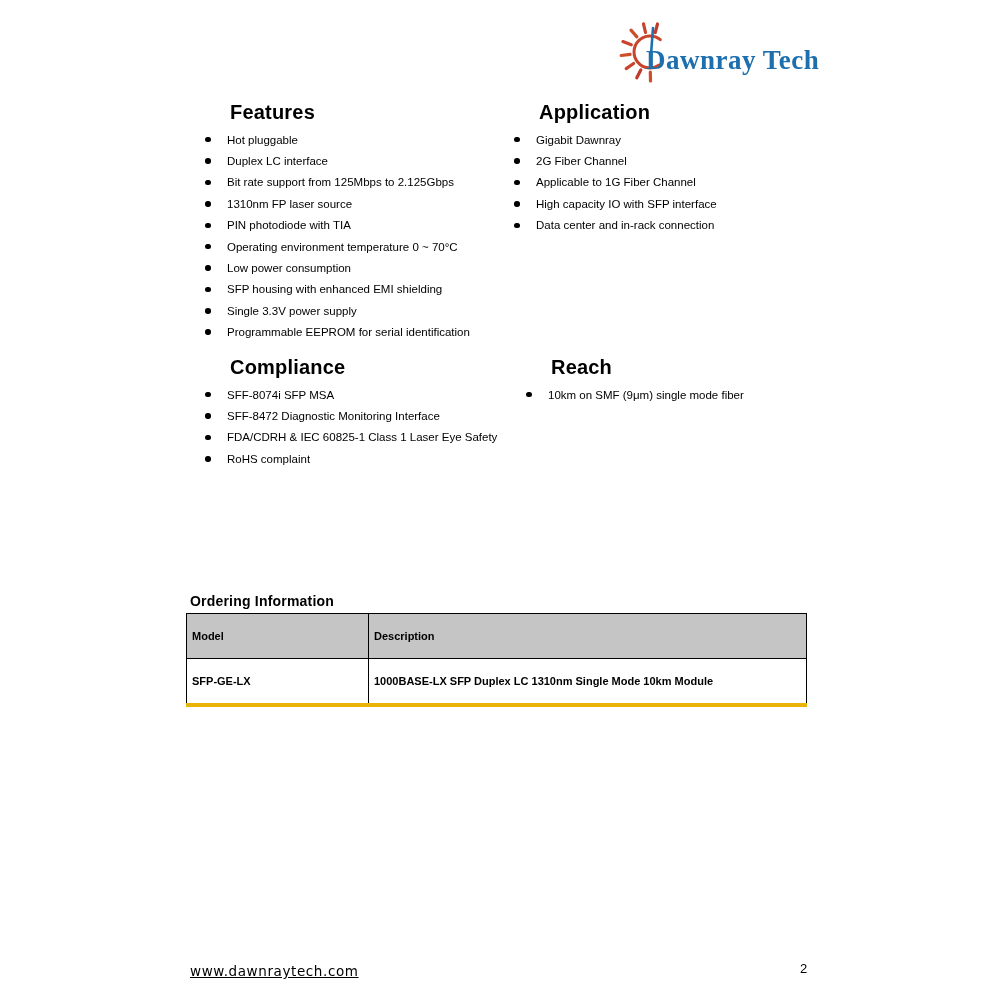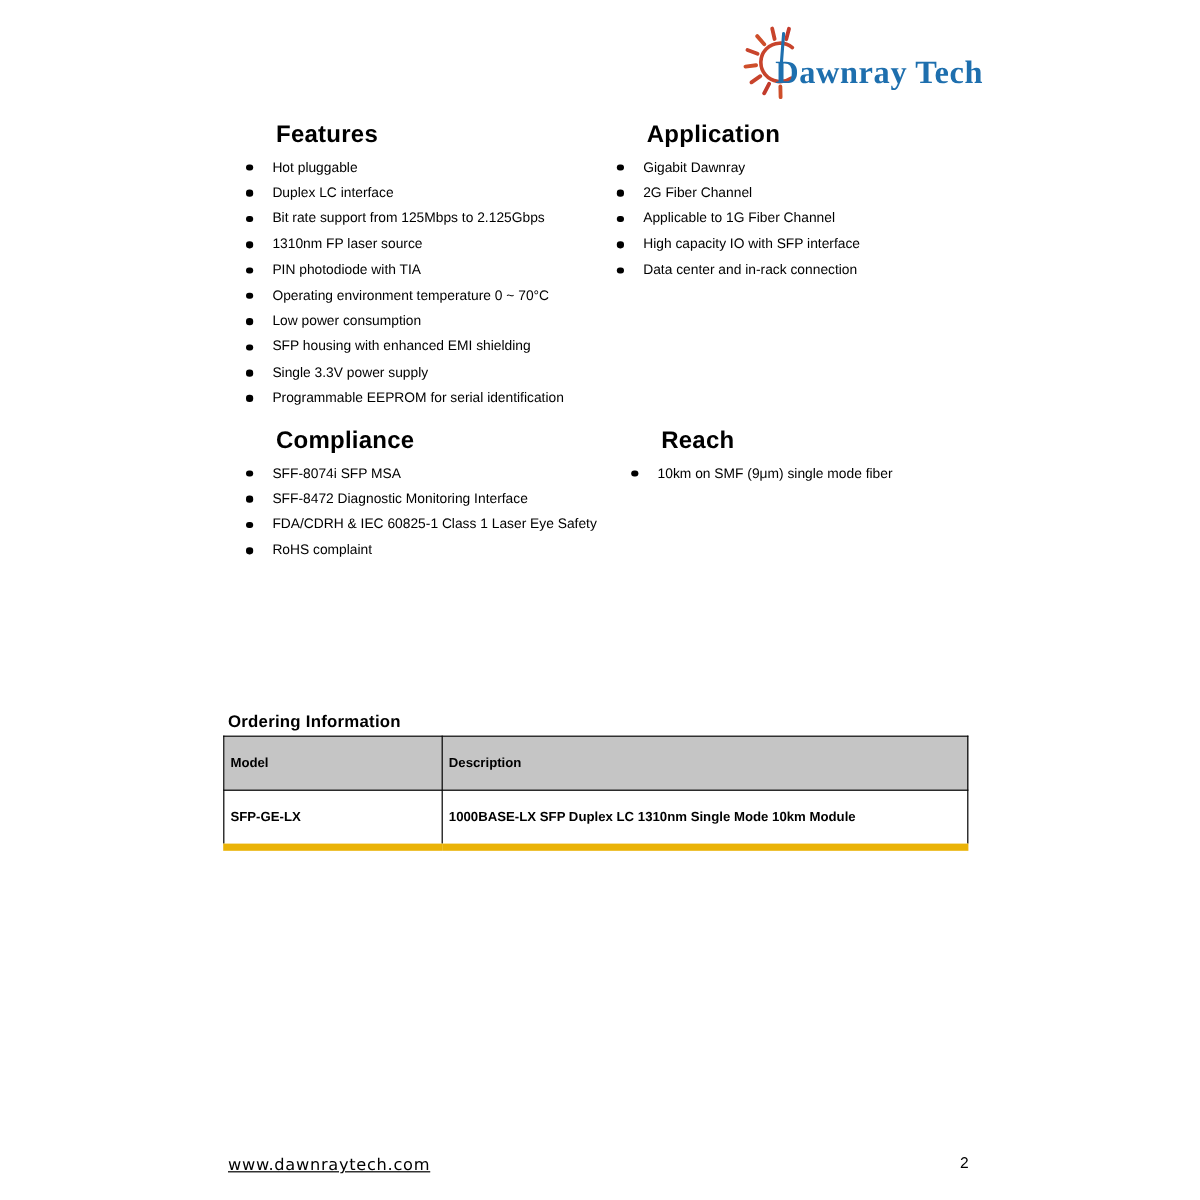--- a/index.html
+++ b/index.html
@@ -76,21 +76,21 @@
     border: 1px solid #000;
     font-weight: bold;
     text-align: left;
     padding: 16px 5px;
     height: 14.5px;
     white-space: nowrap;
   }
   table.ordering th { background: #C5C5C5; }
   table.ordering td { background: #fff; }
   table.ordering .col-model { width: 182px; }
-  table.ordering tr.data-row td { border-bottom: 6px solid #eab308; }
+  table.ordering tr.data-row td { border-bottom: 4px solid #eab308; }
 
   
   .footer-site {
     position: absolute; left: 190px; top: 963px;
     font-family: "DejaVu Sans", sans-serif;
     font-size: 13.5px;
     letter-spacing: 0.6px;
     text-decoration: underline;
   }
   .footer-page {

